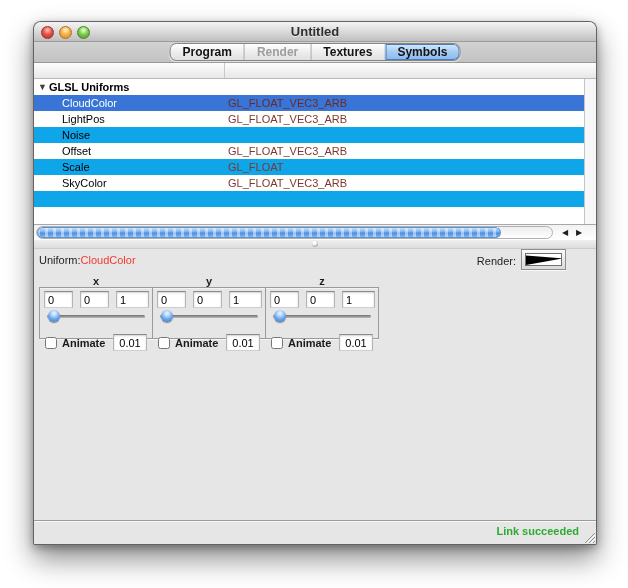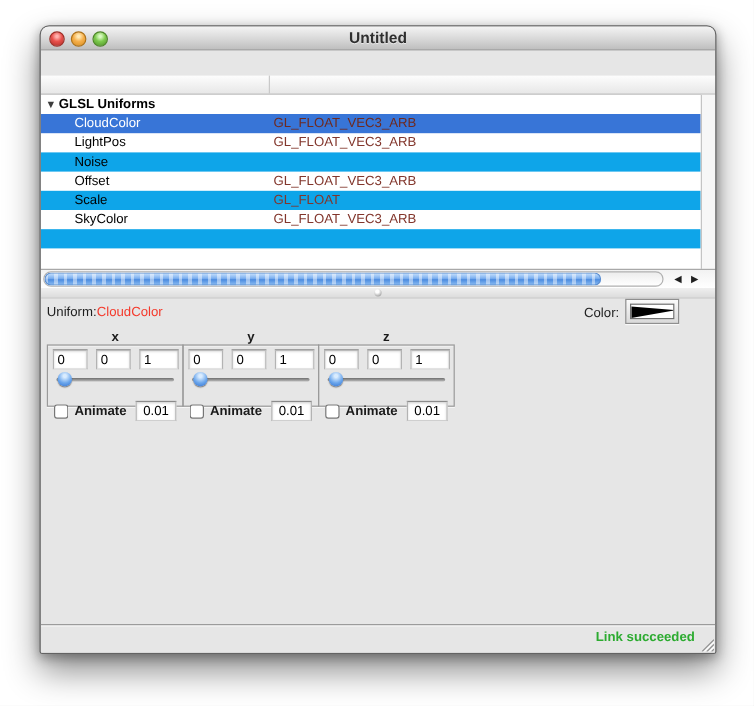--- a/index.html
+++ b/index.html
@@ -113,20 +113,28 @@
 
 <div class="window">
 
   <div class="titlebar">
     <span class="tl red"></span>
     <span class="tl yellow"></span>
     <span class="tl green"></span>
     <div class="wtitle">Untitled</div>
   </div>
 
+  <div class="toolbar">
+    <div class="segmented">
+      <div class="seg first">Program</div>
+      <div class="seg disabled">Render</div>
+      <div class="seg">Textures</div>
+      <div class="seg selected">Symbols</div>
+    </div>
+  </div>
 
   <div class="theader">
     <div class="coldiv"></div>
   </div>
 
   <div class="listwrap">
     <div class="rows">
       <div class="lrow grouprow">
         <span class="disclosure">▼</span>
         <span class="rname">GLSL Uniforms</span>
@@ -173,21 +181,21 @@
     <div class="dimple"></div>
   </div>
 
   <div class="lower">
 
     <div class="uniform-line">
       <span class="ulabel">Uniform:</span>
       <span class="uvalue">CloudColor</span>
     </div>
 
-    <span class="color-label">Color:</span>
+    <span class="color-label">Render:</span>
     <div class="colorwell">
       <div class="inner">
         <svg width="37" height="13" viewBox="0 0 37 13">
           <polygon points="0,1.5 37,4.5 0,11" fill="#000000"></polygon>
         </svg>
       </div>
     </div>
 
     <div class="comps">
 

